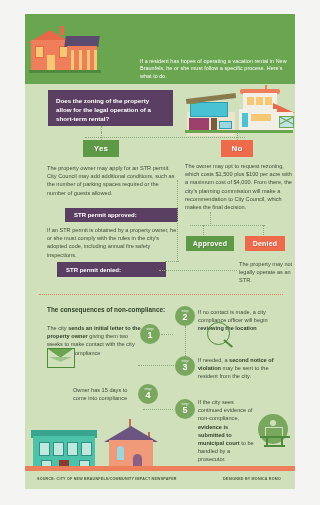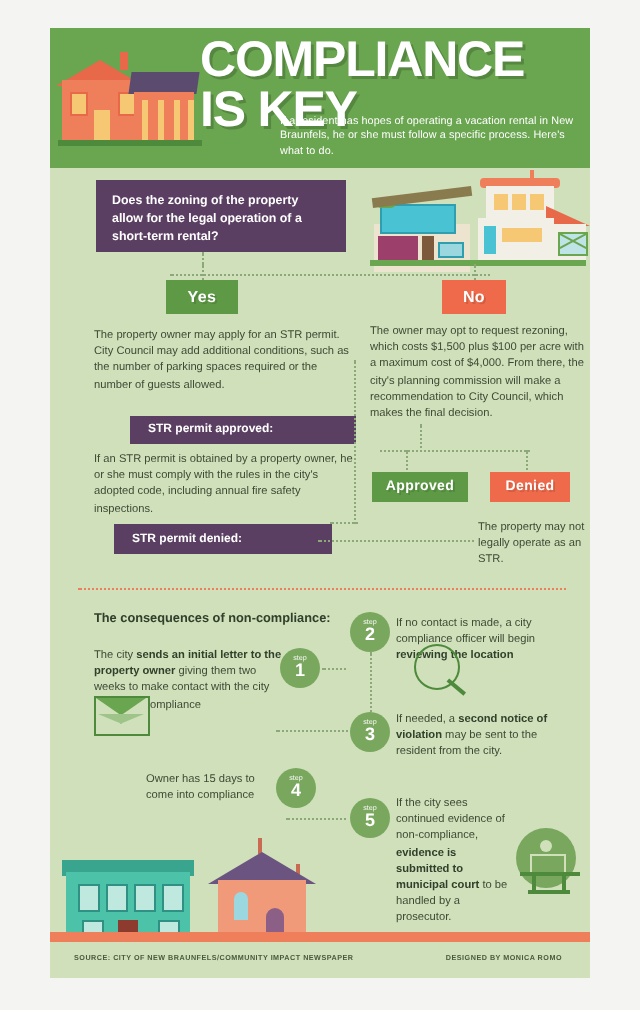--- a/index.html
+++ b/index.html
@@ -169,24 +169,20 @@
       <div class="hh-win" style="left:30px;top:22px;"></div>
       <div class="hh-door"></div>
       <div class="hh-wingroof"></div>
       <div class="hh-wing"></div>
       <div class="hh-col" style="left:42px;"></div>
       <div class="hh-col" style="left:50px;"></div>
       <div class="hh-col" style="left:58px;"></div>
       <div class="hh-col" style="left:65px;"></div>
       <div class="hh-ground"></div>
     </div>
-    <div class="hdr-title">
-      <span>COMPLIANCE</span>
-      <span class="l2">IS KEY</span>
-    </div>
     <div class="hdr-sub">If a resident has hopes of operating a vacation rental in New Braunfels, he or she must follow a specific process. Here's what to do.</div>
   </div>
 
   <div class="rule-top"></div>
 
   <div class="body-panel">
 
     <div class="qbox">
       <span>Does the zoning of the property allow for the legal operation of a short-term rental?</span>
     </div>

